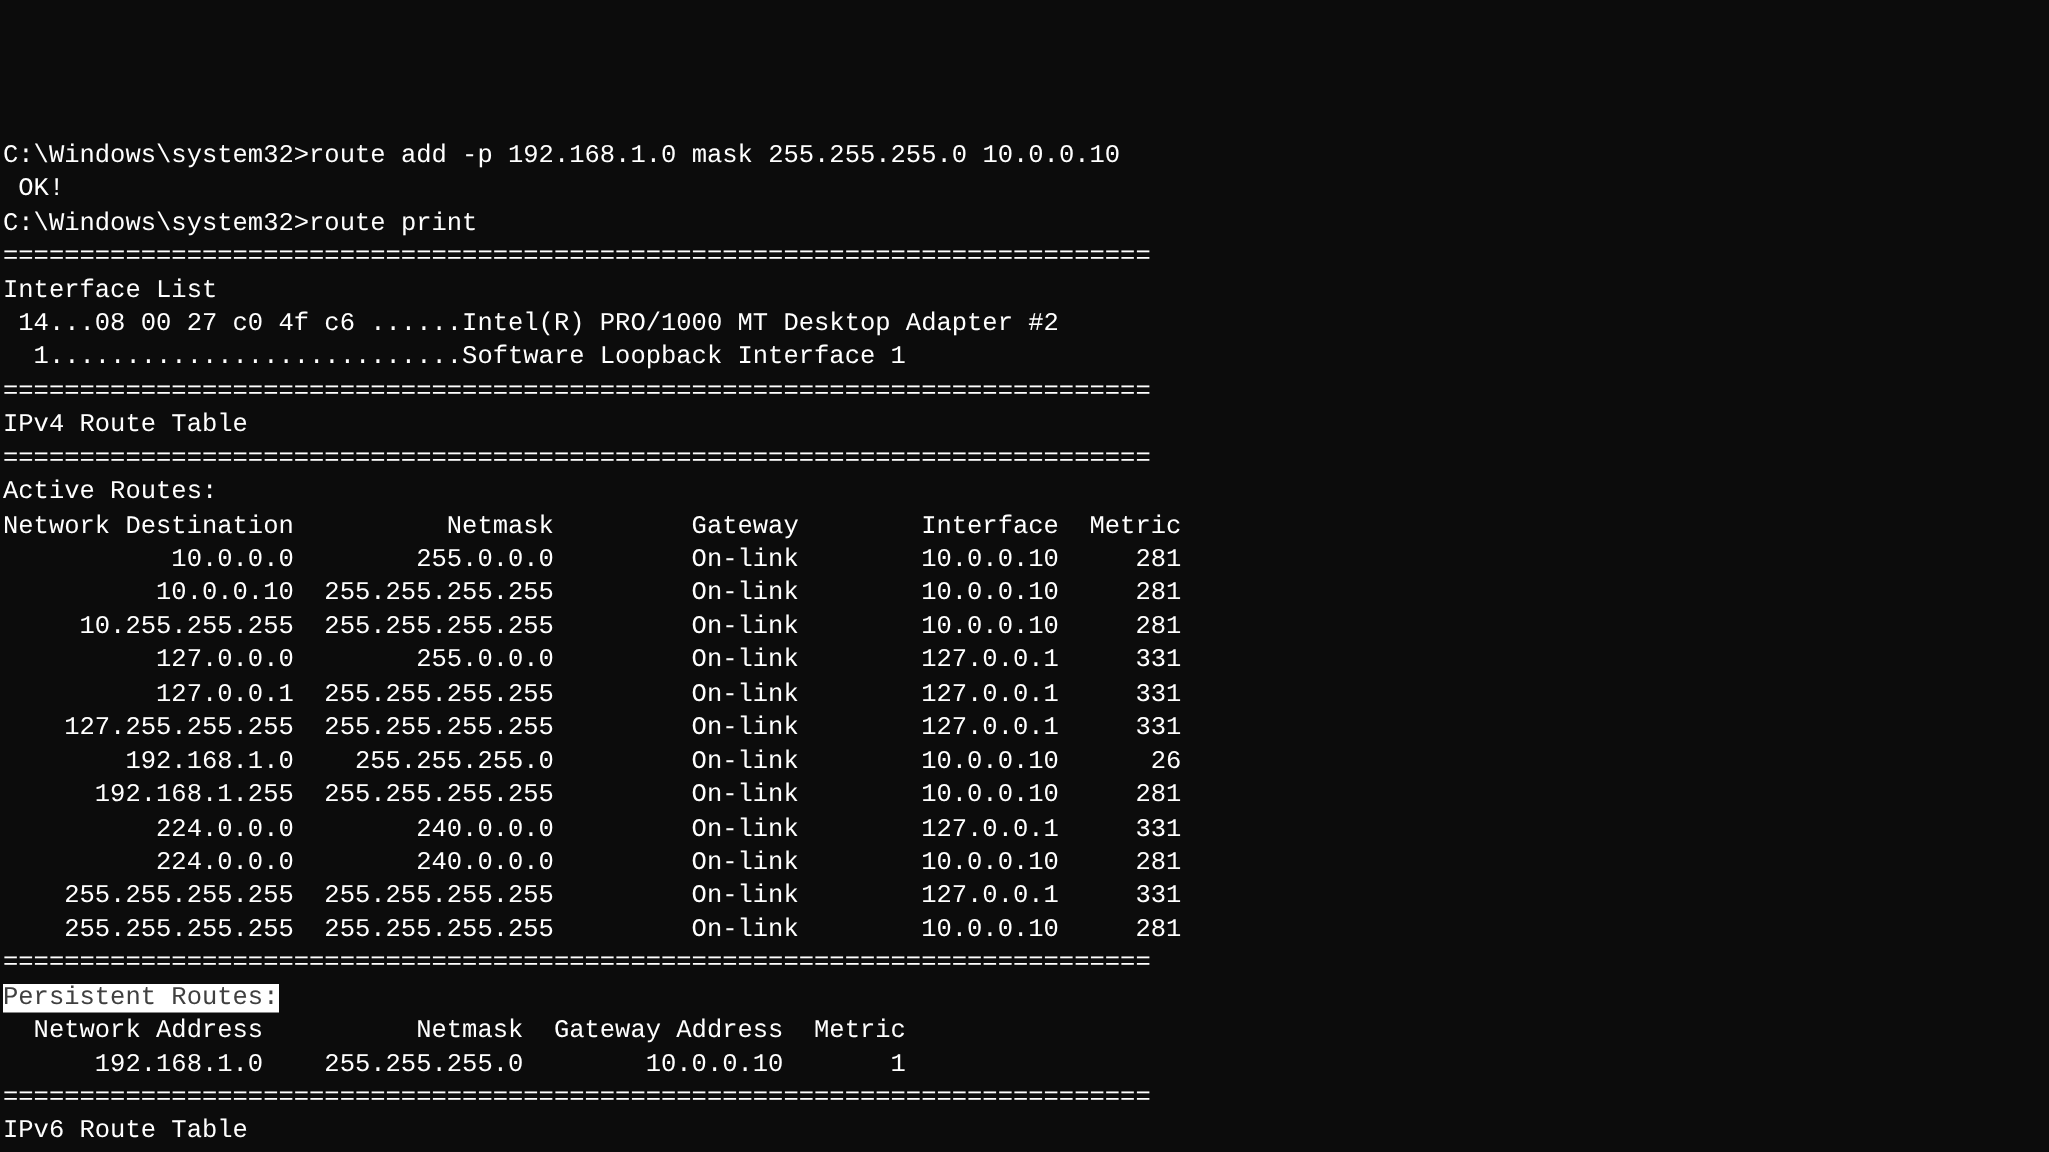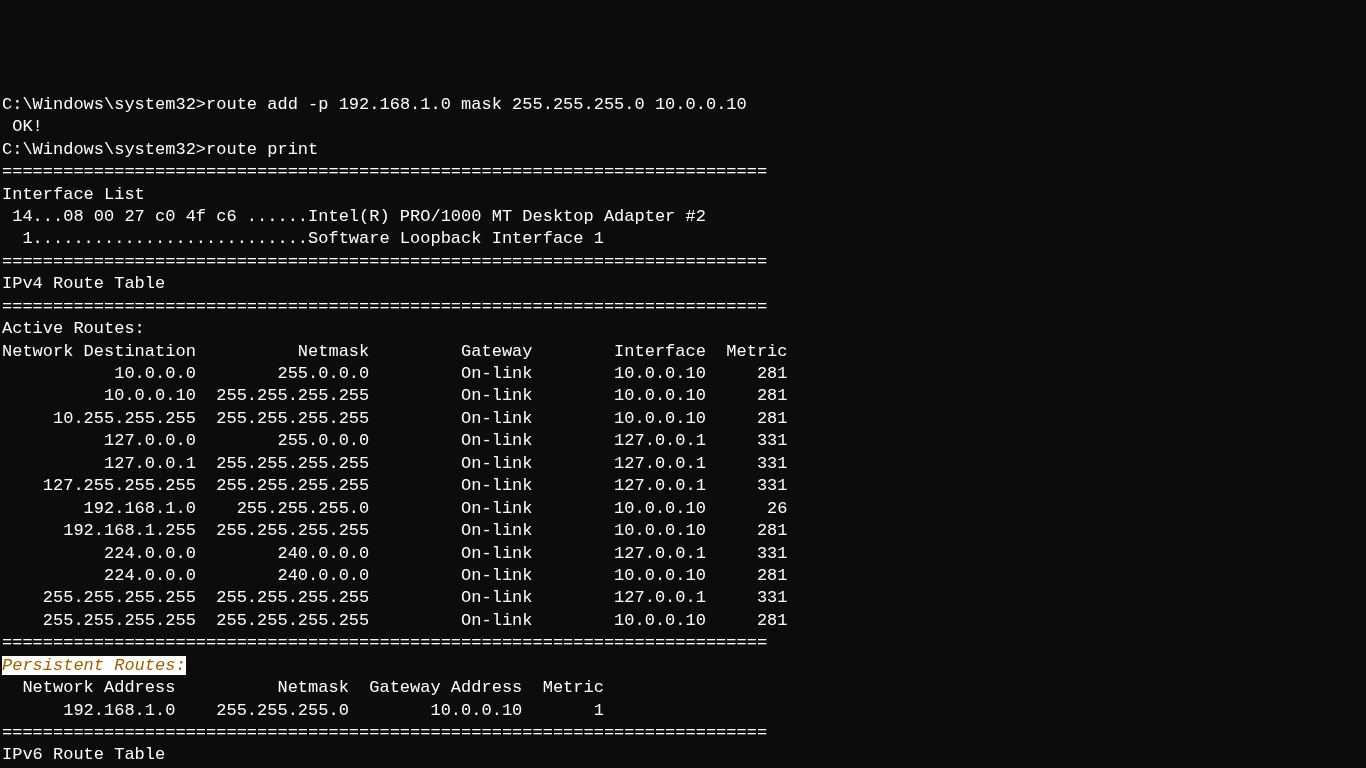--- a/index.html
+++ b/index.html
@@ -10,22 +10,21 @@
       font-size: 17px;
       line-height: 1.32;
       padding: 4px 2px;
       width: 1366px;
       height: 768px;
       overflow: hidden;
       white-space: pre;
     }
     .hl {
       background: #ffffff;
-      color: #a16207;
-      font-style: italic;
+      color: #404040;
     }
     .row { white-space: pre; }
   </style>
 </head>
 <body>
 
 
 
 <div id="terminal"><div class="row"><span>C:\Windows\system32&gt;</span><span>route add -p 192.168.1.0 mask 255.255.255.0 10.0.0.10</span></div><div class="row"><span> OK!</span></div><div class="row"><span></span></div><div class="row"><span>C:\Windows\system32&gt;</span><span>route print</span></div><div class="row"><span>===========================================================================</span></div><div class="row"><span>Interface List</span></div><div class="row"><span> 14...08 00 27 c0 4f c6 ......Intel(R) PRO/1000 MT Desktop Adapter #2</span></div><div class="row"><span>  1...........................Software Loopback Interface 1</span></div><div class="row"><span>===========================================================================</span></div><div class="row"><span></span></div><div class="row"><span>IPv4 Route Table</span></div><div class="row"><span>===========================================================================</span></div><div class="row"><span>Active Routes:</span></div><div class="row"><span>Network Destination          Netmask         Gateway        Interface  Metric</span></div><div class="row"><span>           10.0.0.0        255.0.0.0         On-link        10.0.0.10     281</span></div><div class="row"><span>          10.0.0.10  255.255.255.255         On-link        10.0.0.10     281</span></div><div class="row"><span>     10.255.255.255  255.255.255.255         On-link        10.0.0.10     281</span></div><div class="row"><span>          127.0.0.0        255.0.0.0         On-link        127.0.0.1     331</span></div><div class="row"><span>          127.0.0.1  255.255.255.255         On-link        127.0.0.1     331</span></div><div class="row"><span>    127.255.255.255  255.255.255.255         On-link        127.0.0.1     331</span></div><div class="row"><span>        192.168.1.0    255.255.255.0         On-link        10.0.0.10      26</span></div><div class="row"><span>      192.168.1.255  255.255.255.255         On-link        10.0.0.10     281</span></div><div class="row"><span>          224.0.0.0        240.0.0.0         On-link        127.0.0.1     331</span></div><div class="row"><span>          224.0.0.0        240.0.0.0         On-link        10.0.0.10     281</span></div><div class="row"><span>    255.255.255.255  255.255.255.255         On-link        127.0.0.1     331</span></div><div class="row"><span>    255.255.255.255  255.255.255.255         On-link        10.0.0.10     281</span></div><div class="row"><span>===========================================================================</span></div><div class="row"><span class="hl">Persistent Routes:</span></div><div class="row"><span>  Network Address          Netmask  Gateway Address  Metric</span></div><div class="row"><span>      192.168.1.0    255.255.255.0        10.0.0.10       1</span></div><div class="row"><span>===========================================================================</span></div><div class="row"><span></span></div><div class="row"><span>IPv6 Route Table</span></div><div class="row"><span>===========================================================================</span></div></div>
 

